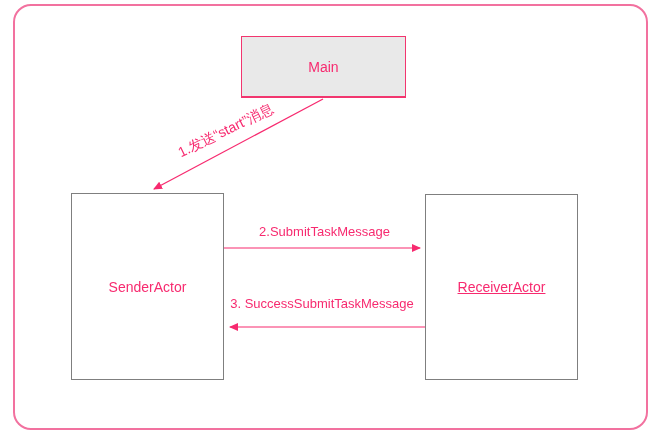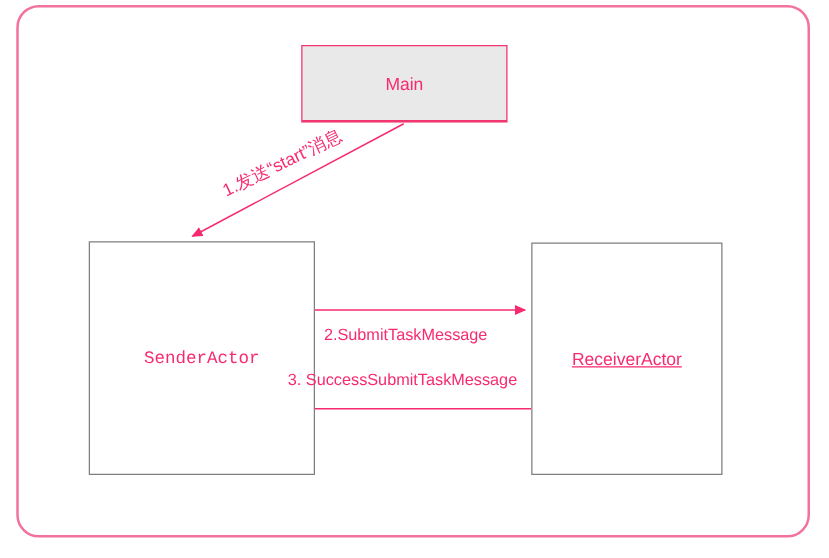--- a/index.html
+++ b/index.html
@@ -16,28 +16,28 @@
   .stage{position:relative;width:663px;height:446px;background:var(--background);overflow:hidden;}
   .frame{position:absolute;left:13px;top:4px;width:635px;height:426px;
          border:2px solid var(--canvas-border);border-radius:18px;box-sizing:border-box;}
   .arrows{position:absolute;left:0;top:0;width:663px;height:446px;pointer-events:none;}
   .arrow{stroke:var(--accent);stroke-width:1.2;fill:none;}
   .ah{fill:var(--accent);}
   .node{position:absolute;display:flex;align-items:center;justify-content:center;
         box-sizing:border-box;color:var(--accent);font-size:14px;}
   .node-main{left:241px;top:36px;width:165px;height:62px;background:var(--main-fill);
         border:1px solid var(--main-border);border-bottom-width:2px;}
-  .node-sender{left:71px;top:193px;width:181px;height:187px;background:var(--actor-fill);
-        border:1px solid var(--actor-border);font-family:Liberation Mono, monospace;}
+  .node-sender{left:71px;top:193px;width:153px;height:187px;background:var(--actor-fill);
+        border:1px solid var(--actor-border);}
   .node-receiver{left:425px;top:194px;width:153px;height:186px;background:var(--actor-fill);
         border:1px solid var(--actor-border);text-decoration:underline;}
   .msg{position:absolute;color:var(--accent);font-size:13px;text-align:center;white-space:nowrap;}
   .msg-start{left:146px;top:122px;width:160px;font-size:14px;
         transform:rotate(-26deg);transform-origin:center center;}
-  .msg-submit{left:224px;top:224px;width:201px;margin-top:36px;}
+  .msg-submit{left:224px;top:224px;width:201px;}
   .msg-success{left:208px;top:296px;width:228px;}
 </style>
 </head>
 <body>
 
 <div class="stage">
 
   <div class="frame"></div>
 
   <svg class="arrows" viewBox="0 0 663 446" xmlns="http://www.w3.org/2000/svg" aria-hidden="true">

